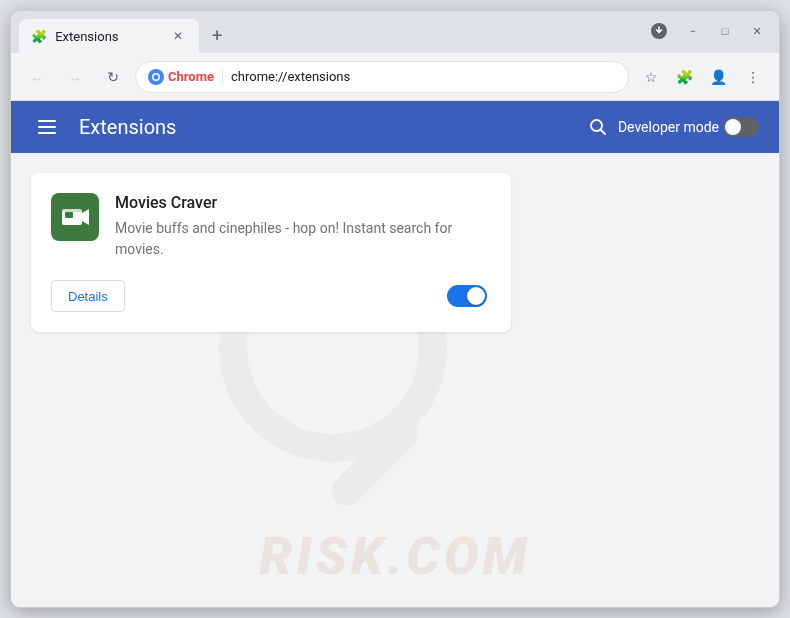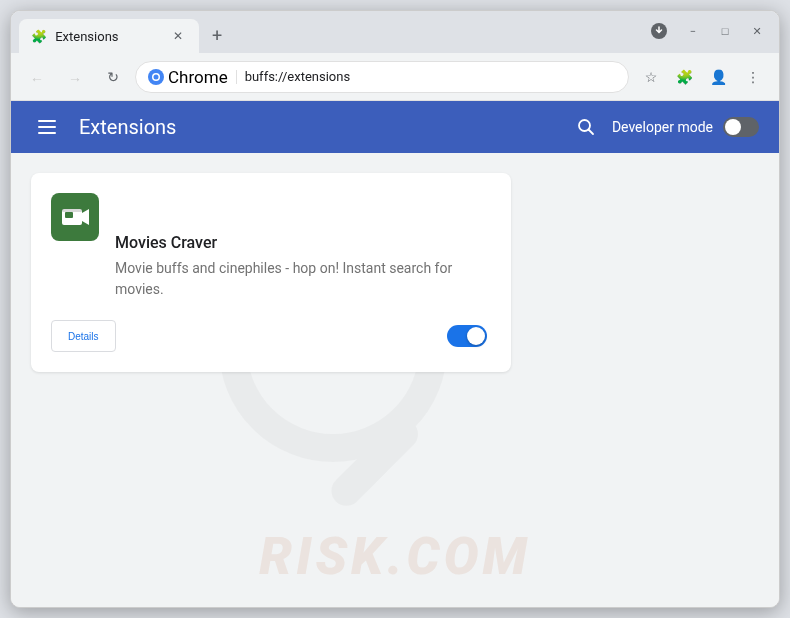--- a/index.html
+++ b/index.html
@@ -132,23 +132,23 @@
     .chrome-icon-wrap {
       display: flex;
       align-items: center;
       gap: 4px;
     }
     .chrome-logo {
       width: 16px;
       height: 16px;
     }
     .chrome-text {
-      font-size: 17px;
-      color: #000000;
-      font-weight: 400;
+      font-size: 13px;
+      color: #ef4444;
+      font-weight: 700;
     }
     .divider {
       width: 1px;
       height: 14px;
       background: #e0e0e0;
     }
     .url-text {
       font-size: 13px;
       color: #202124;
       flex: 1;
@@ -202,21 +202,21 @@
     }
     .extensions-title {
       color: white;
       font-size: 20px;
       font-weight: 400;
       flex: 1;
     }
     .dev-mode-section {
       display: flex;
       align-items: center;
-      gap: 10px;
+      gap: 4px;
     }
     .search-btn {
       width: 32px;
       height: 32px;
       display: flex;
       align-items: center;
       justify-content: center;
       cursor: pointer;
       border-radius: 50%;
       color: white;
@@ -299,21 +299,20 @@
       align-items: center;
       justify-content: center;
       flex-shrink: 0;
     }
     .ext-icon svg {
       width: 30px;
       height: 30px;
     }
     .ext-info {
       flex: 1;
-      margin-top: 40px;
     }
     .ext-name {
       font-size: 16px;
       font-weight: 500;
       color: #202124;
       margin-bottom: 6px;
     }
     .ext-desc {
       font-size: 14px;
       color: #737373;
@@ -324,21 +323,21 @@
       align-items: center;
       gap: 8px;
     }
     .card-btn {
       height: 32px;
       padding: 0 16px;
       border: 1px solid #dadce0;
       border-radius: 4px;
       background: white;
       color: #1a73e8;
-      font-size: 10px;
+      font-size: 13px;
       font-weight: 500;
       cursor: pointer;
       display: flex;
       align-items: center;
       justify-content: center;
     }
     .card-toggle {
       margin-left: auto;
       width: 40px;
       height: 22px;
@@ -395,21 +394,21 @@
       <div class="chrome-icon-wrap">
 
         <svg class="chrome-logo" viewBox="0 0 16 16">
           <circle cx="8" cy="8" r="8" fill="#4285f4"></circle>
           <circle cx="8" cy="8" r="4" fill="white"></circle>
           <circle cx="8" cy="8" r="2.5" fill="#4285f4"></circle>
         </svg>
         <span class="chrome-text">Chrome</span>
       </div>
       <div class="divider"></div>
-      <span class="url-text">buffs://extensions</span>
+      <span class="url-text">chrome://extensions</span>
     </div>
 
     <div class="toolbar-icons">
       <div class="toolbar-icon-btn">☆</div>
       <div class="toolbar-icon-btn">🧩</div>
       <div class="toolbar-icon-btn">👤</div>
       <div class="toolbar-icon-btn">⋮</div>
     </div>
   </div>
 

